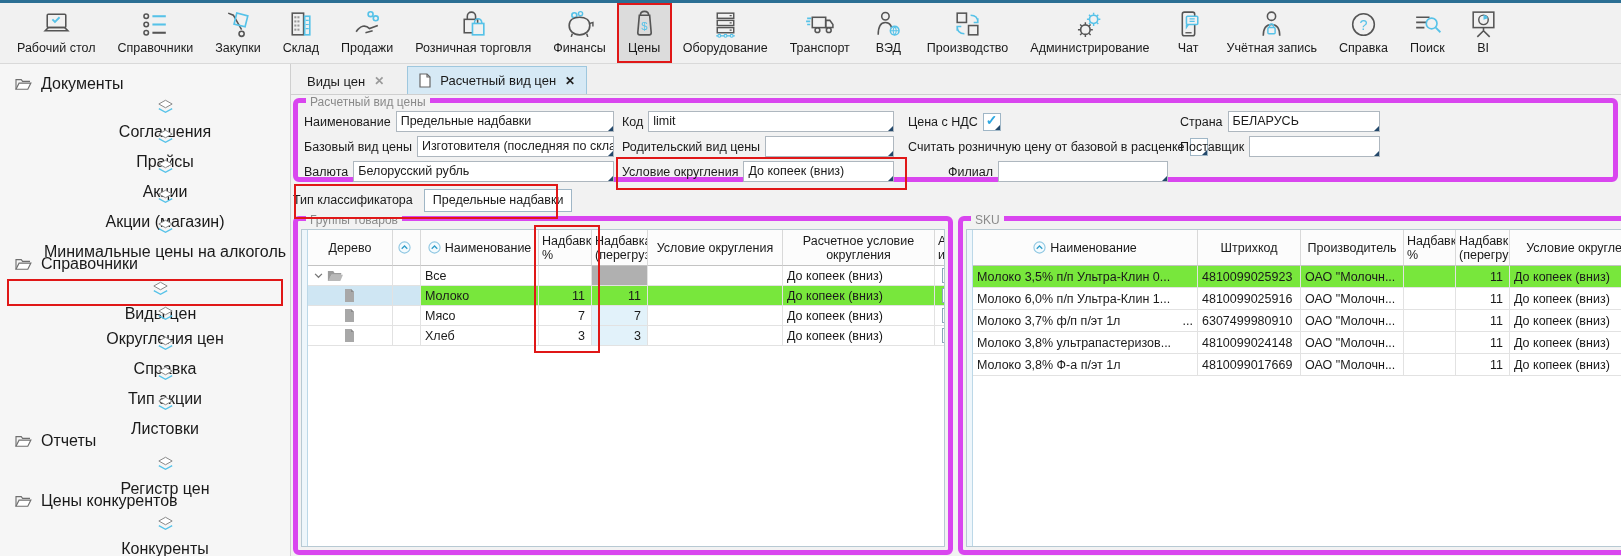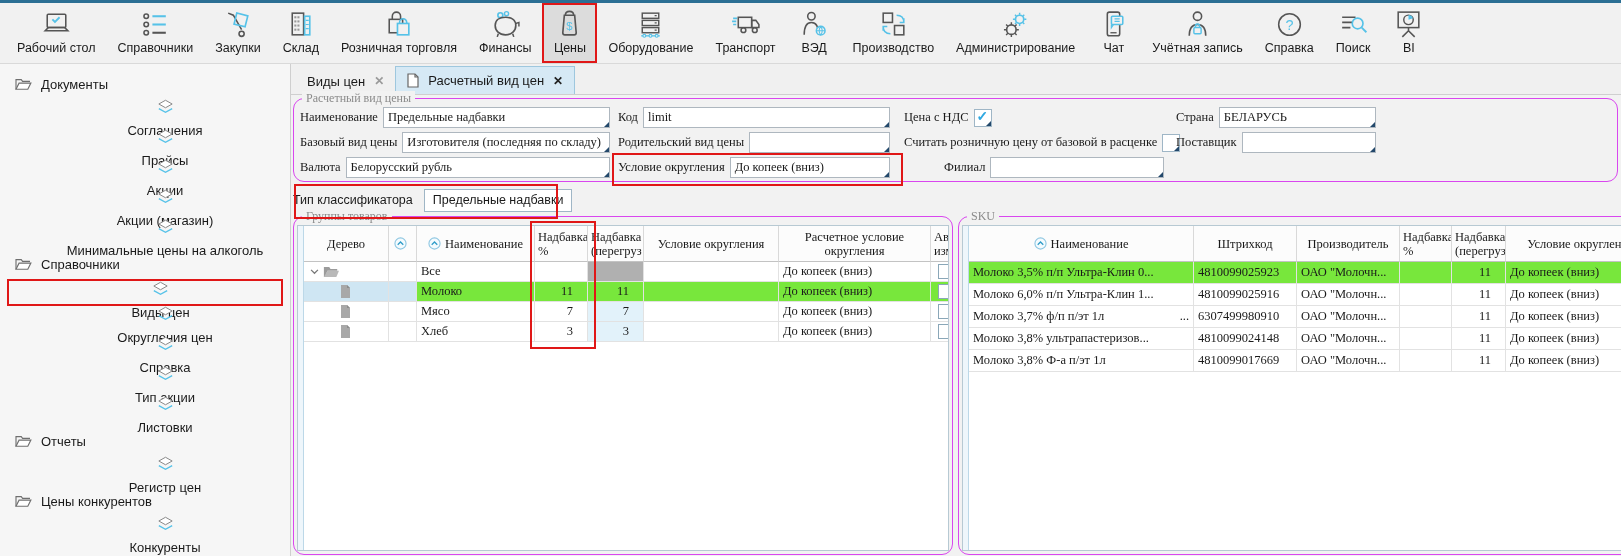--- a/index.html
+++ b/index.html
@@ -14,32 +14,32 @@
   .tb-item.boxed{border-color:#e01717;}
   .tb-icon{width:33px;height:33px;display:block;}
   .tb-icon svg{width:33px;height:33px;display:block;}
   .tb-label{white-space:nowrap;margin-top:0px;}
   
   .main{display:flex;height:493px;}
   .sidebar{width:291px;flex:none;background:#f6f6f6;border-right:1px solid #cfcfcf;padding-top:5px;box-sizing:border-box;overflow:hidden;}
   .side-item{display:flex;align-items:center;height:30px;padding-left:14px;gap:9px;cursor:pointer;box-sizing:border-box;}
   .side-item.leaf{padding-left:40px;flex-direction:column;}
   .side-item.boxed{margin:0 7px;border:2px solid #e01717;padding-left:31px;height:27px;}
-  .side-label{font-size:13px;white-space:nowrap;}
+  .side-label{font-size:16px;white-space:nowrap;}
   .icn{display:inline-flex;flex:none;}
   .icn svg{width:100%;height:100%;display:block;}
   .content{flex:1;position:relative;overflow:hidden;background:#f2f2f2;}
   
   .tabbar{height:31px;display:flex;align-items:flex-end;padding-left:5px;background:#f0f0f0;border-bottom:1px solid #cfcfcf;box-sizing:border-box;}
   .tab{display:flex;align-items:center;gap:9px;height:26px;padding:0 11px;cursor:pointer;font-size:13px;}
-  .tab.active{background:#d6e9f5;border:1px solid #9ec7de;border-bottom:none;height:27px;}
+  .tab.active{background:#d6e9f5;border:1px solid #9ec7de;border-bottom:none;height:27px;margin-left:12px;}
   .tab-close{font-size:12px;color:#9a9a9a;font-weight:bold;cursor:pointer;}
   .tab.active .tab-close{color:#222;}
   
-  .group{border:1px solid #d946ef;border-radius:11px;position:relative;box-sizing:border-box;font-family:Liberation Serif, serif;}
+  .group{border:5px solid #d946ef;border-radius:6px;position:relative;box-sizing:border-box;}
   .group-label{position:absolute;top:-8px;left:8px;background:#f2f2f2;padding:0 4px;color:#8a8a8a;font-size:12px;line-height:14px;}
   #formGroup{position:absolute;left:2px;top:34px;width:calc(100% - 5px);height:84px;}
   
   .ffield{position:absolute;display:flex;align-items:center;height:21px;box-sizing:border-box;}
   .flabel{margin-right:5px;white-space:nowrap;}
   .finput{flex:1;background:#fff;border:1px solid #aeb7bf;height:19px;line-height:19px;padding:0 4px;
           position:relative;white-space:nowrap;overflow:hidden;box-sizing:content-box;}
   .finput::after,.fcheck::after{content:"";position:absolute;right:0;bottom:0;width:0;height:0;
           border-left:5px solid transparent;border-bottom:5px solid #23486b;}
   .fcheck{width:16px;height:16px;background:#fff;border:1px solid #9fb6c6;position:relative;flex:none;}
@@ -55,21 +55,21 @@
   #skuGroup{flex:1;min-width:0;}
   .grid-wrap{position:absolute;left:3px;right:3px;top:8px;bottom:3px;background:#fff;border:1px solid #b7c9d3;display:flex;overflow:hidden;}
   .vstrip{width:5px;background:#eef6fb;border-right:1px solid #bcd8e8;flex:none;}
   .grid{flex:1;display:grid;align-content:stretch;overflow:hidden;background:#fff;}
   .hc{background:#fcfcfc;border-right:1px solid #d9d9d9;border-bottom:1px solid #c3c3c3;
       display:flex;align-items:center;justify-content:center;gap:4px;text-align:center;
       padding:1px 3px;overflow:hidden;white-space:pre-line;line-height:14px;box-sizing:border-box;}
   .hc.hl{justify-content:flex-start;text-align:left;}
   .dc{border-right:1px solid #e2e2e2;border-bottom:1px solid #e2e2e2;padding:0 4px;display:flex;align-items:center;
       overflow:hidden;white-space:nowrap;box-sizing:border-box;background:#fff;}
-  .dc.num{justify-content:flex-end;padding-right:14px;}
+  .dc.num{justify-content:flex-end;padding-right:6px;}
   .dc.center{justify-content:center;}
   .dc.tree{gap:4px;padding-left:6px;}
   .selblue{background:#cfe6f3 !important;}
   .selgreen{background:#78e73c !important;}
   .cellblue{background:#e2f2fa !important;}
   .cellgray{background:#b0b0b0 !important;}
   .gcheck{width:13px;height:13px;border:1px solid #8aa7b8;background:#fff;flex:none;}
   .grid-filler{grid-column:1/-1;background:#fff;}
   .suffix{margin-left:auto;padding-left:6px;}
 </style>
@@ -124,20 +124,31 @@
               <rect x="10" y="16" width="2" height="2"></rect>
               <rect x="13" y="16" width="2" height="2"></rect>
               <rect x="10" y="20" width="2" height="2"></rect>
               <rect x="13" y="20" width="2" height="2"></rect>
             </g>
             <rect x="20" y="8" width="5" height="18" fill="none" stroke="#56c2e8" stroke-width="1.6"></rect>
             <path d="M21 12h3M21 16h3M21 20h3" stroke="#56c2e8" stroke-width="1.2"></path>
           </svg>
         </span>
         <span class="tb-label">Склад</span>
+      </div>
+      <div class="tb-item">
+        <span class="tb-icon">
+          <svg viewBox="0 0 32 32">
+            <circle cx="19" cy="6" r="2.4" fill="none" stroke="#56c2e8" stroke-width="1.6"></circle>
+            <circle cx="24" cy="10" r="2.4" fill="none" stroke="#56c2e8" stroke-width="1.6"></circle>
+            <path d="M5 23c4-6 9-7 13-3l8-3" fill="none" stroke="#555" stroke-width="1.6"></path>
+            <path d="M14 24l7-2" stroke="#555" stroke-width="1.4"></path>
+          </svg>
+        </span>
+        <span class="tb-label">Продажи</span>
       </div>
       <div class="tb-item">
         <span class="tb-icon">
           <svg viewBox="0 0 32 32">
             <path d="M10 11V8a4 4 0 018 0v3" fill="none" stroke="#555" stroke-width="1.5"></path>
             <rect x="7" y="11" width="13" height="13" fill="none" stroke="#555" stroke-width="1.5"></rect>
             <path d="M17 16v-2a3.5 3.5 0 017 0v2" fill="none" stroke="#56c2e8" stroke-width="1.5"></path>
             <rect x="15" y="15" width="11" height="11" fill="#f1f1f1" stroke="#56c2e8" stroke-width="1.6"></rect>
           </svg>
         </span>

